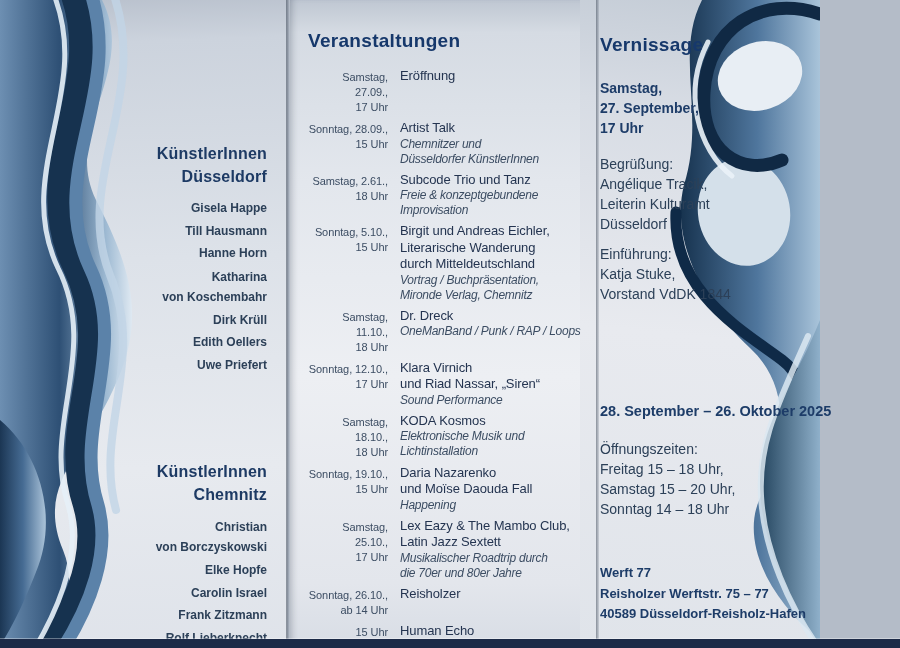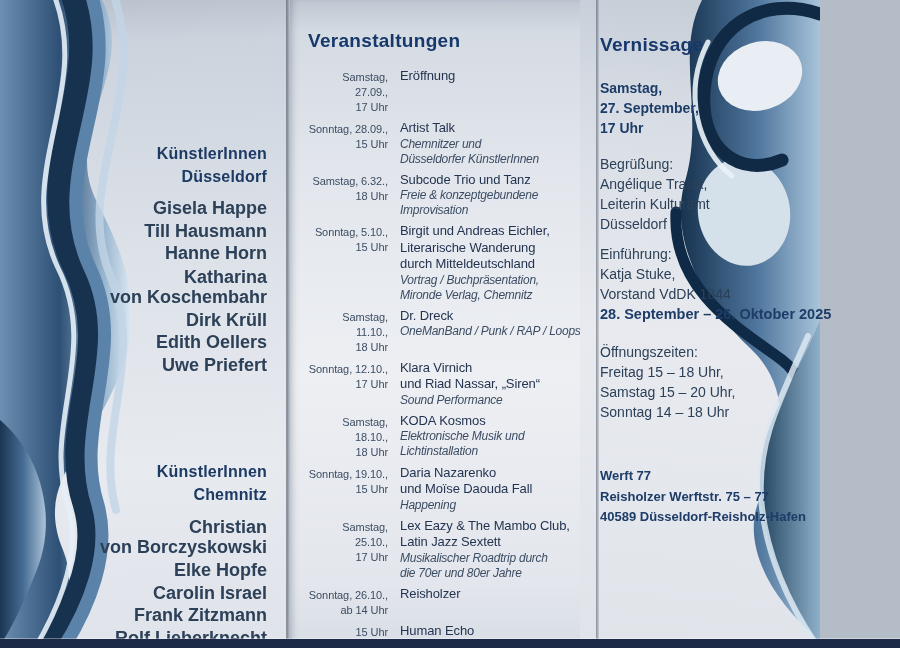--- a/index.html
+++ b/index.html
@@ -47,21 +47,21 @@
     text-align:right; z-index:3;
   }
   .artist-heading {
     font-size:16px; font-weight:bold; color:#1d3a64;
     line-height:23px; white-space:pre-line; letter-spacing:.2px;
   }
   .g-duesseldorf .artist-heading { margin-top:142px; }
   .g-chemnitz  .artist-heading { margin-top:84px; }
   .names { margin-top:9px; }
   .name {
-    font-size:18px; font-weight:bold; color:#2c4058;
+    font-size:12px; font-weight:bold; color:#2c4058;
     line-height:22.5px; white-space:pre-line;
   }
   .name.two-line { line-height:20px; padding:2px 0; }
 
   
   .mid-inner { position:relative; z-index:3; padding-left:18px; }
   .events-heading {
     margin-top:30px; margin-bottom:16px;
     font-size:19px; font-weight:bold; color:#16386b; letter-spacing:.3px;
   }
@@ -86,21 +86,21 @@
   .right-content { position:relative; z-index:3; padding-left:20px; width:290px; }
   .vernissage-heading {
     margin-top:34px;
     font-size:19px; font-weight:bold; color:#16386b; letter-spacing:.3px;
   }
   .rblock { white-space:pre-line; font-size:14px; line-height:20px; color:#2c4058; width:250px; }
   .rblock.bold { font-weight:bold; color:#1d3c68; }
   .r-datetime { margin-top:22px; }
   .r-greeting { margin-top:16px; }
   .r-intro { margin-top:10px; }
-  .r-period { font-size:14.5px; }
+  .r-period { margin-top:97px; font-size:14.5px; }
   .r-hours { margin-top:18px; }
   .r-address { margin-top:44px; font-size:13px; line-height:20.5px; }
 </style>
 </head>
 <body>
 
 <div class="flyer">
 
   <div class="panel left-panel">
     <svg class="art art-left" width="175" height="648" viewBox="0 0 175 648" aria-hidden="true">
@@ -171,21 +171,21 @@
       <div class="event">
         <div class="edate">Sonntag, 28.09.,
 15 Uhr</div>
         <div class="einfo">
             <div class="etitle">Artist Talk</div>
             <div class="edesc">Chemnitzer und
 Düsseldorfer KünstlerInnen</div>
           </div>
       </div>
       <div class="event">
-        <div class="edate">Samstag, 6.32.,
+        <div class="edate">Samstag, 2.61.,
 18 Uhr</div>
         <div class="einfo">
             <div class="etitle">Subcode Trio und Tanz</div>
             <div class="edesc">Freie &amp; konzeptgebundene Improvisation</div>
           </div>
       </div>
       <div class="event">
         <div class="edate">Sonntag, 5.10.,
 15 Uhr</div>
         <div class="einfo">

